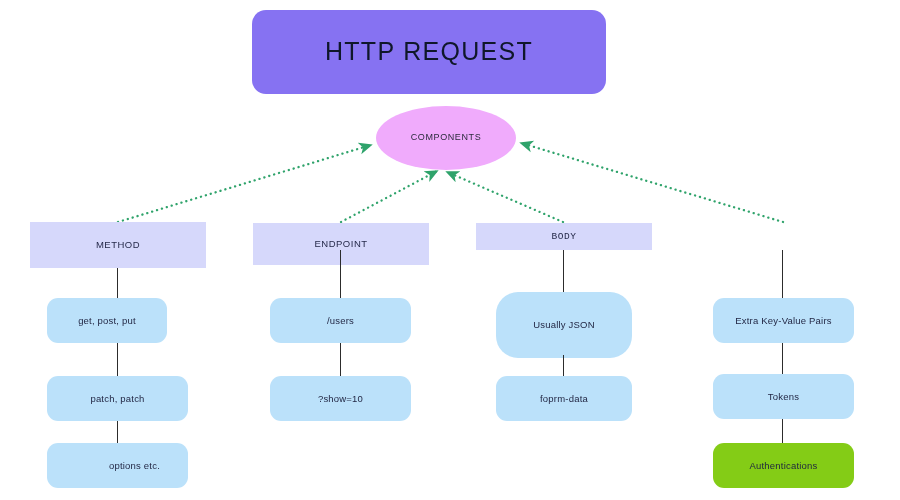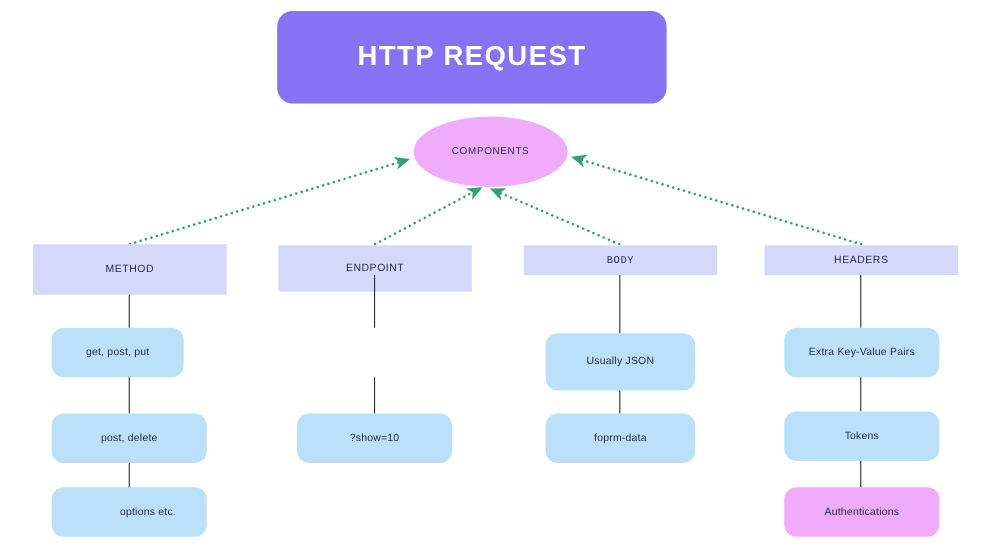--- a/index.html
+++ b/index.html
@@ -33,23 +33,23 @@
     justify-content: center;
     text-align: center;
     color: #1f2340;
     letter-spacing: 0.2px;
     line-height: 1.25;
   }
   
   .title-banner {
     background: #8672f2;
     border-radius: 14px;
-    color: #ffffff;
+    color: #0f172a;
     font-size: 25px;
-    font-weight: bold;
+    font-weight: normal;
     letter-spacing: 1.3px;
   }
   
   .ellipse-node {
     background: #f0abfc;
     border-radius: 50%;
     font-size: 9px;
     letter-spacing: 0.6px;
     color: #2b2b3d;
   }
@@ -62,21 +62,21 @@
   }
   
   .leaf-node {
     background: #bbe1fa;
     border-radius: 11px;
     font-size: 9.5px;
     color: #1f2340;
   }
   
   .leaf-node.accent-green {
-    background: #f0abfc;
+    background: #84cc16;
   }
   .connector {
     position: absolute;
     background: #2c2c2c;
     width: 1.4px;
   }
 </style>
 </head>
 <body>
 
@@ -97,36 +97,36 @@
   </svg>
 
   <div class="node title-banner" style="left:252px; top:10px; width:354px; height:84px;">HTTP REQUEST</div>
 
   <div class="node ellipse-node" style="left:376px; top:106px; width:140px; height:64px;">COMPONENTS</div>
 
   <div class="node header-node" style="left:30px; top:222px; width:176px; height:46px;">METHOD</div>
   <div class="connector" style="left:117px; top:268px; height:30px;"></div>
   <div class="node leaf-node" style="left:47px; top:298px; width:120px; height:45px;">get, post, put</div>
   <div class="connector" style="left:117px; top:343px; height:33px;"></div>
-  <div class="node leaf-node" style="left:47px; top:376px; width:141px; height:45px;">post, delete</div>
+  <div class="node leaf-node" style="left:47px; top:376px; width:141px; height:45px;">patch, patch</div>
   <div class="connector" style="left:117px; top:421px; height:22px;"></div>
   <div class="node leaf-node" style="left:47px; top:443px; width:141px; height:45px;padding-left:34px;">options etc.</div>
 
   <div class="node header-node" style="left:253px; top:223px; width:176px; height:42px;">ENDPOINT</div>
   <div class="connector" style="left:340px; top:250px; height:48px;"></div>
+  <div class="node leaf-node" style="left:270px; top:298px; width:141px; height:45px;">/users</div>
   <div class="connector" style="left:340px; top:343px; height:33px;"></div>
   <div class="node leaf-node" style="left:270px; top:376px; width:141px; height:45px;">?show=10</div>
 
   <div class="node header-node" style="left:476px; top:223px; width:176px; height:27px;font-family:Liberation Mono, monospace;">BODY</div>
   <div class="connector" style="left:563px; top:250px; height:53px;"></div>
-  <div class="node leaf-node" style="left:496px; top:303px; width:136px; height:52px;">Usually JSON</div>
+  <div class="node leaf-node" style="left:496px; top:292px; width:136px; height:66px;border-radius:22px;">Usually JSON</div>
   <div class="connector" style="left:563px; top:355px; height:21px;"></div>
   <div class="node leaf-node" style="left:496px; top:376px; width:136px; height:45px;">foprm-data</div>
 
-  <div class="node header-node" style="left:695px; top:223px; width:176px; height:27px;">HEADERS</div>
   <div class="connector" style="left:782px; top:250px; height:48px;"></div>
   <div class="node leaf-node" style="left:713px; top:298px; width:141px; height:45px;">Extra Key-Value Pairs</div>
   <div class="connector" style="left:782px; top:343px; height:31px;"></div>
   <div class="node leaf-node" style="left:713px; top:374px; width:141px; height:45px;">Tokens</div>
   <div class="connector" style="left:782px; top:419px; height:24px;"></div>
   <div class="node leaf-node accent-green" style="left:713px; top:443px; width:141px; height:45px;">Authentications</div>
 
 </div>
 
 </body></html>

